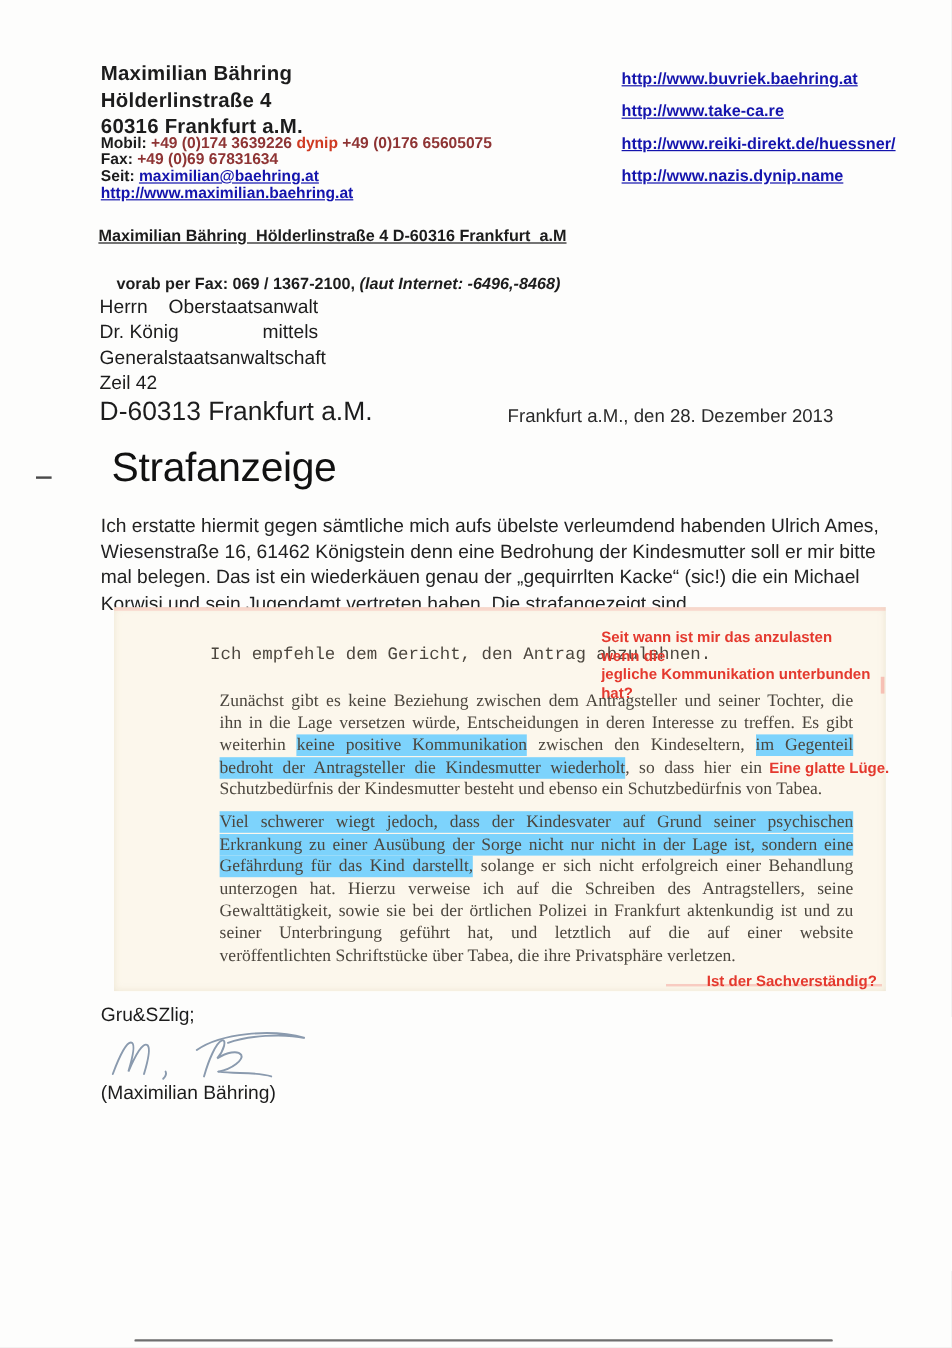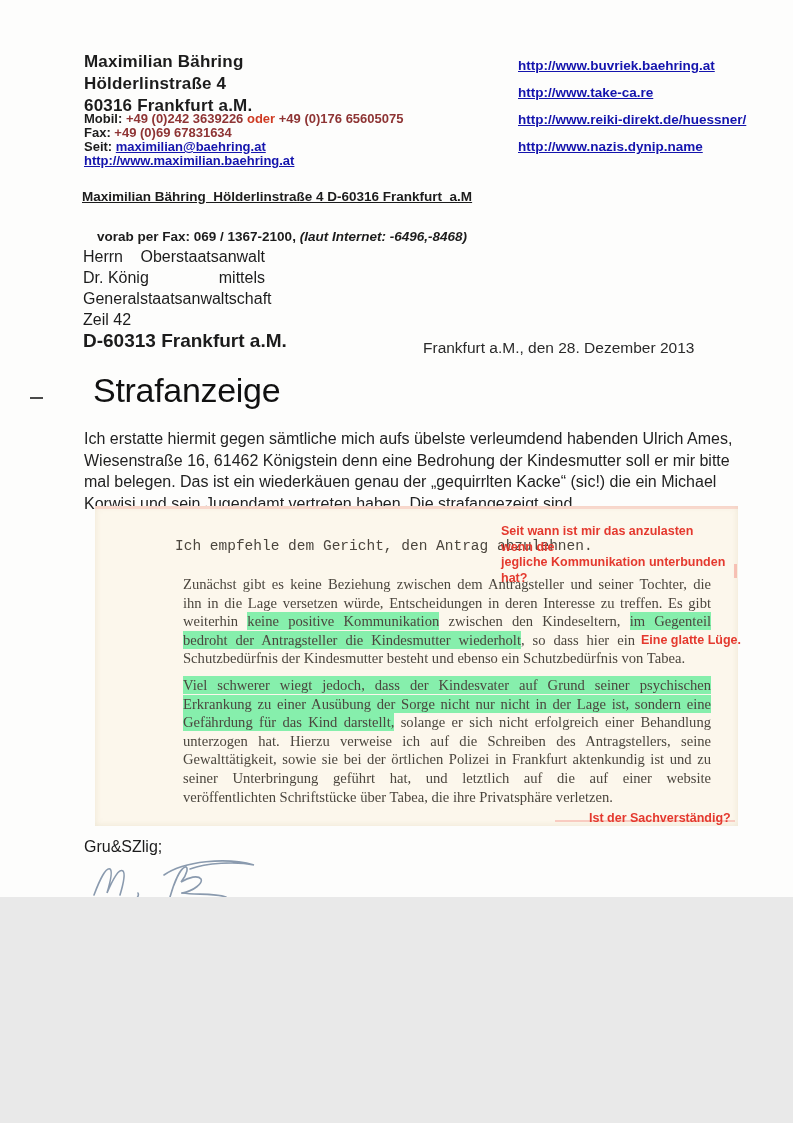--- a/index.html
+++ b/index.html
@@ -1,66 +1,66 @@
 <!DOCTYPE html>
 <html><head>
 <meta charset="utf-8">
 <style>
   html,body{margin:0;padding:0;background:#e9e9e9;}
-  #page{position:relative;width:793px;height:897px;background:#fdfdfc;margin:0 auto;overflow:hidden;
+  #page{position:relative;width:793px;height:1123px;background:#fdfdfc;margin:0 auto;overflow:hidden;
         font-family:"Liberation Sans",sans-serif;color:#1c1c1c;}
   .abs{position:absolute;}
   
   .sender-bold{font-size:17px;font-weight:bold;letter-spacing:.2px;}
   .contact{font-size:13px;font-weight:bold;}
   .maroon{color:#8e3434;font-weight:bold;}
   .oder{color:#cf3a22;font-weight:bold;}
   .bluelink{color:#1414ad;font-weight:bold;text-decoration:underline;}
   .toplink{display:block;font-size:13.5px;line-height:27px;color:#1414ad;font-weight:bold;text-decoration:underline;}
   
   .addr-line{font-size:13.5px;font-weight:bold;text-decoration:underline;white-space:pre;}
   .fax-note{font-size:13.5px;font-weight:bold;white-space:pre;}
   .fax-note .it{font-style:italic;}
   
   .recip{font-size:16px;line-height:21px;}
   .recip-row{display:flex;justify-content:space-between;width:182px;}
-  .recip-city{font-size:19px;font-weight:bold;}
+  .recip-city{font-size:22px;font-weight:normal;}
   .dateline{font-size:15.5px;color:#2a2a2a;}
   .fold-dash{width:13px;height:2px;background:#4a4a4a;}
   .title{font-size:34px;font-weight:500;letter-spacing:-.3px;color:#111;}
   .body-par{font-size:16px;line-height:21.5px;color:#222;width:666px;}
   
   .excerpt{background:#fcf7ec;box-shadow:0 0 6px rgba(210,195,160,.35) inset;}
   .serif{font-family:"Liberation Serif","DejaVu Serif",serif;color:#4b463e;}
   .intro-line{font-size:14.5px;}
   .xpar{width:528px;font-size:14.6px;line-height:18.6px;text-align:justify;}
   .xpar .xline{text-align:justify;text-align-last:justify;}
   .xpar .xline:last-child{text-align-last:left;}
   #p1 .xline:nth-child(4){width:452px;text-align-last:justify;}
-  .hl{background:#86efac;padding:1px 0;}
+  .hl{background:#7dd3fc;padding:1px 0;}
   .red-note{color:#e4392e;font-weight:bold;font-size:12.5px;line-height:15.5px;}
   
   .artifact{pointer-events:none;}
   
   .salutation{font-size:16px;}
   .sig-name{font-size:16px;}
 </style>
 </head>
 <body>
 
 <div id="page">
 
   <div class="abs sender-bold" style="left:84px;top:52px;">Maximilian Bähring</div>
   <div class="abs sender-bold" style="left:84px;top:74px;">Hölderlinstraße 4</div>
   <div class="abs sender-bold" style="left:84px;top:96px;">60316 Frankfurt a.M.</div>
 
   <div class="abs contact" style="left:84px;top:111px;">
     <span>Mobil:</span>
-    <span class="maroon">+49 (0)242 3639226</span>
-    <span class="oder">oder</span>
+    <span class="maroon">+49 (0)174 3639226</span>
+    <span class="oder">dynip</span>
     <span class="maroon">+49 (0)176 65605075</span>
   </div>
   <div class="abs contact" style="left:84px;top:125px;">
     <span>Fax:</span>
     <span class="maroon">+49 (0)69 67831634</span>
   </div>
   <div class="abs contact" style="left:84px;top:139px;">
     <span>Seit:</span>
     <a class="bluelink">maximilian@baehring.at</a>
   </div>

